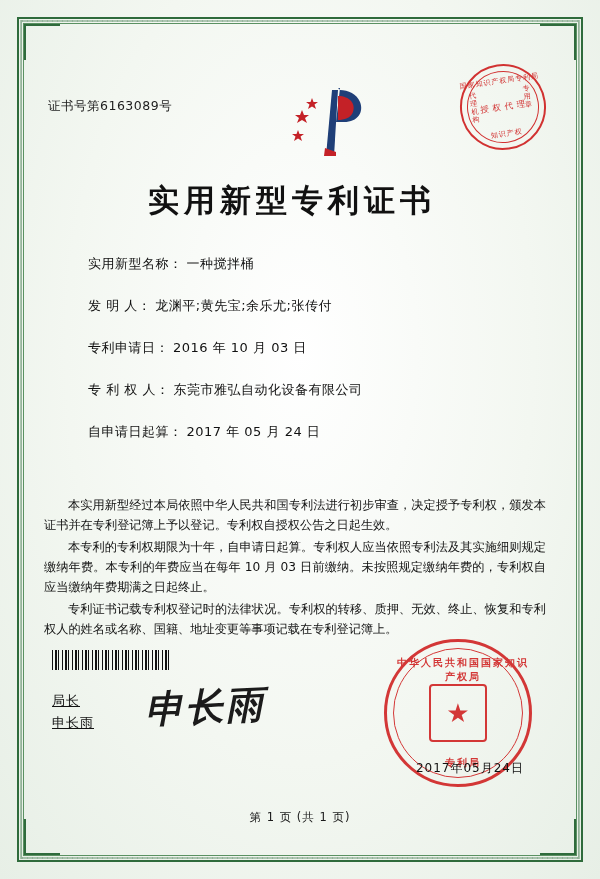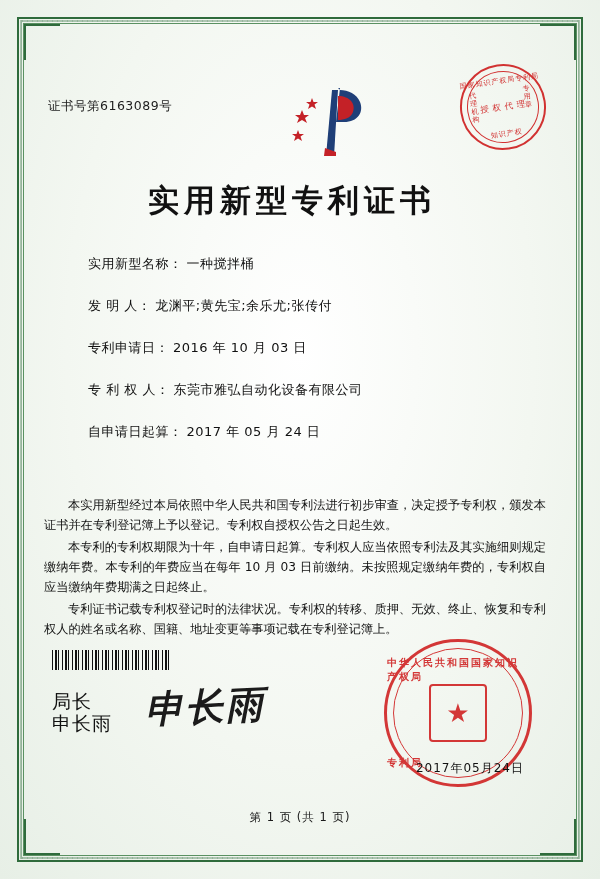--- a/index.html
+++ b/index.html
@@ -195,24 +195,25 @@
     background-image: repeating-linear-gradient(90deg,
       #111 0 1px, transparent 1px 3px,
       #111 3px 5px, transparent 5px 6px,
       #111 6px 7px, transparent 7px 10px);
   }
 
   .signature-block {
     position: absolute;
     left: 12px;
     top: 650px;
-    font-size: 19px;
+    font-size: 13px;
     line-height: 22px;
     letter-spacing: 1px;
     color: #111;
+    text-decoration: underline;
   }
   .handwriting {
     position: absolute;
     left: 105px;
     top: 642px;
     font-family: "DejaVu Serif", serif;
     font-size: 38px;
     font-style: italic;
     font-weight: bold;
     color: #1b1b1b;
@@ -246,21 +247,22 @@
     width: 54px; height: 54px;
     border: 2px solid #d02323;
     border-radius: 4px;
     display: flex;
     align-items: center;
     justify-content: center;
     font-size: 26px;
   }
   .seal-main .arc-text {
     position: absolute;
-    left: 0; right: 0;
+    left: 10px; right: 0;
+    text-align: center;
     font-size: 10px;
     letter-spacing: 2px;
     font-weight: bold;
   }
   .seal-main .arc-text.top { top: 14px; }
   .seal-main .arc-text.bottom { bottom: 14px; }
   .seal-main .side-text {
     position: absolute;
     top: 40px;
     width: 14px;

